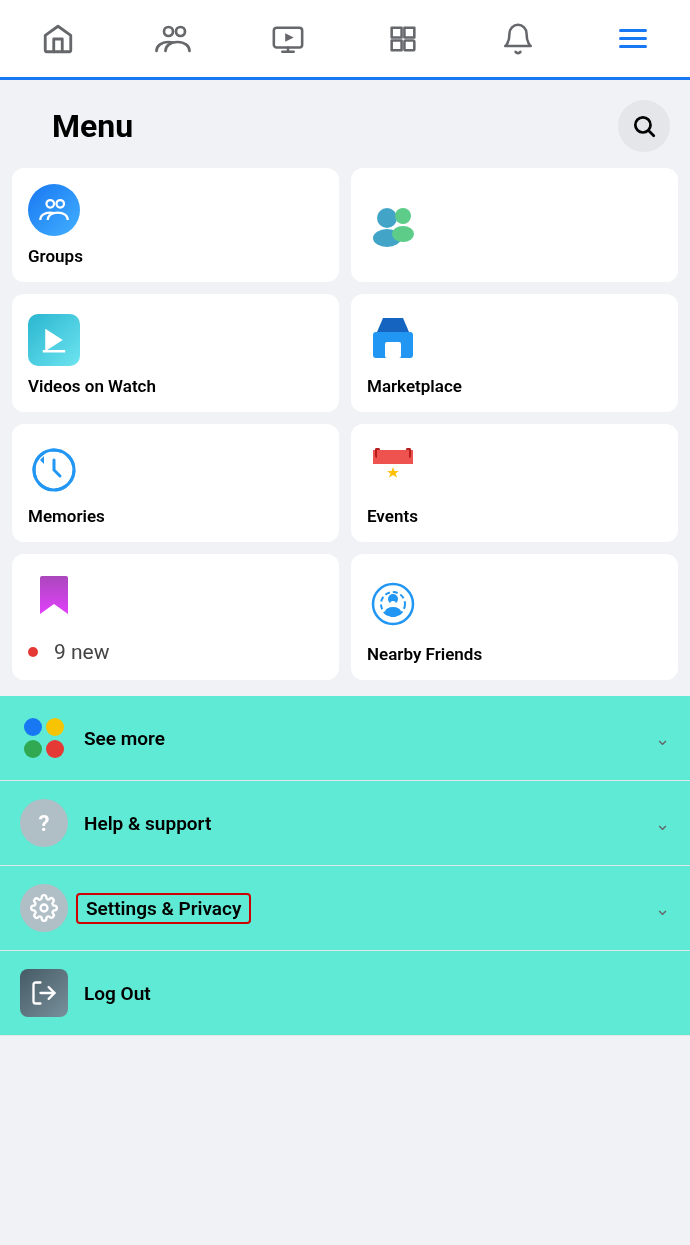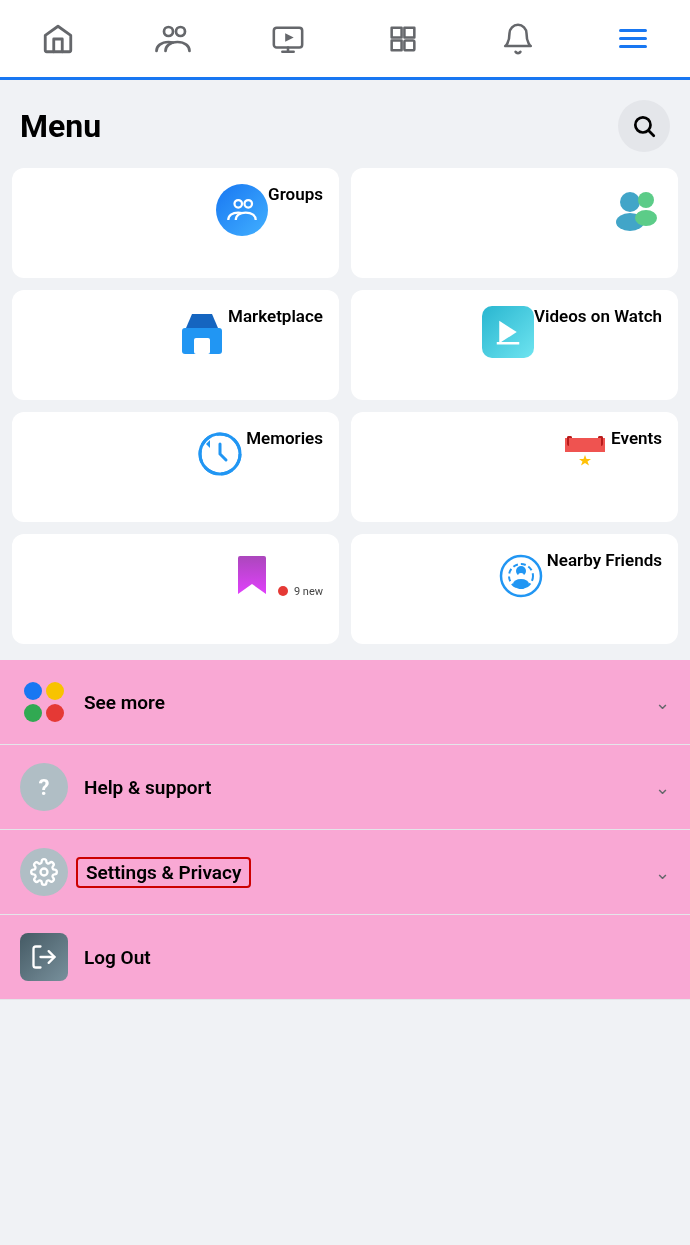--- a/index.html
+++ b/index.html
@@ -63,20 +63,21 @@
       background: #f0f2f5;
       display: flex;
       align-items: center;
       justify-content: space-between;
       padding: 20px 20px 16px 20px;
     }
     .menu-title {
       font-size: 32px;
       font-weight: 700;
       color: #000;
+      margin-left: 32px;
     }
     .search-btn {
       width: 52px;
       height: 52px;
       border-radius: 50%;
       background: #e4e6ea;
       border: none;
       display: flex;
       align-items: center;
       justify-content: center;
@@ -90,53 +91,53 @@
       gap: 12px;
       padding: 0 12px 12px 12px;
     }
     .grid-item {
       background: #fff;
       border-radius: 12px;
       padding: 16px;
       cursor: pointer;
       min-height: 110px;
       display: flex;
-      flex-direction: row;
+      flex-direction: column;
       justify-content: flex-end;
     }
     .grid-item .icon-wrap {
       margin-bottom: 10px;
     }
     .grid-item .item-label {
       font-size: 17px;
       font-weight: 600;
       color: #000;
     }
     .grid-item .item-badge {
       display: flex;
       align-items: center;
-      gap: 6px;
+      gap: 16px;
       margin-top: 4px;
-      font-size: 11px;
+      font-size: 21px;
       color: #444;
     }
     .grid-item .badge-dot {
       width: 10px;
       height: 10px;
       background: #e53935;
       border-radius: 50%;
       display: inline-block;
     }
 
     
     .list-section {
       margin-top: 4px;
     }
     .list-item {
-      background: #f9a8d4;
+      background: #5eead4;
       display: flex;
       align-items: center;
       padding: 18px 20px;
       border-bottom: 1px solid #e4e6ea;
       cursor: pointer;
       justify-content: flex-end;
     }
     .list-item .list-icon {
       width: 48px;
       height: 48px;
@@ -279,39 +280,39 @@
           <circle cx="20" cy="18" r="10" fill="#42a5c8"></circle>
           <ellipse cx="20" cy="38" rx="14" ry="9" fill="#42a5c8"></ellipse>
           <circle cx="36" cy="16" r="8" fill="#5ccc88"></circle>
           <ellipse cx="36" cy="34" rx="11" ry="8" fill="#5ccc88"></ellipse>
         </svg>
       </div>
     </div>
 
     <div class="grid-item">
       <div class="icon-wrap">
-        <svg width="52" height="52" viewBox="0 0 52 52">
-          <rect x="6" y="22" width="40" height="26" rx="3" fill="#2196f3"></rect>
-          <path d="M10 22 L16 8 h20 L42 22" fill="#1565c0"></path>
-          <rect x="18" y="32" width="16" height="16" rx="2" fill="#fff"></rect>
-        </svg>
-      </div>
-      <span class="item-label">Marketplace</span>
-    </div>
-
-    <div class="grid-item">
-      <div class="icon-wrap">
         <div style="width:52px;height:52px;border-radius:10px;background:linear-gradient(135deg,#29b6d0,#6ee4f0);display:flex;align-items:center;justify-content:center;">
           <svg width="30" height="30" viewBox="0 0 24 24" fill="none" stroke="#fff" stroke-width="2">
             <polygon points="5 3 19 12 5 21 5 3" fill="#fff" stroke="none"></polygon>
             <line x1="3" y1="21" x2="21" y2="21" stroke="#fff" stroke-width="2"></line>
           </svg>
         </div>
       </div>
       <span class="item-label">Videos on Watch</span>
+    </div>
+
+    <div class="grid-item">
+      <div class="icon-wrap">
+        <svg width="52" height="52" viewBox="0 0 52 52">
+          <rect x="6" y="22" width="40" height="26" rx="3" fill="#2196f3"></rect>
+          <path d="M10 22 L16 8 h20 L42 22" fill="#1565c0"></path>
+          <rect x="18" y="32" width="16" height="16" rx="2" fill="#fff"></rect>
+        </svg>
+      </div>
+      <span class="item-label">Marketplace</span>
     </div>
 
     <div class="grid-item">
       <div class="icon-wrap">
         <div style="width:52px;height:52px;display:flex;align-items:center;justify-content:center;">
           <svg width="48" height="48" viewBox="0 0 48 48" fill="none">
             <circle cx="24" cy="24" r="20" stroke="#2196f3" stroke-width="3" fill="none"></circle>
             <circle cx="24" cy="24" r="20" stroke="#2196f3" stroke-width="3" fill="none" stroke-dasharray="12 6" stroke-dashoffset="0"></circle>
             <polyline points="24 14 24 24 30 30" stroke="#2196f3" stroke-width="3" stroke-linecap="round"></polyline>
             <path d="M10 14 L14 10 L14 18 Z" fill="#2196f3"></path>

